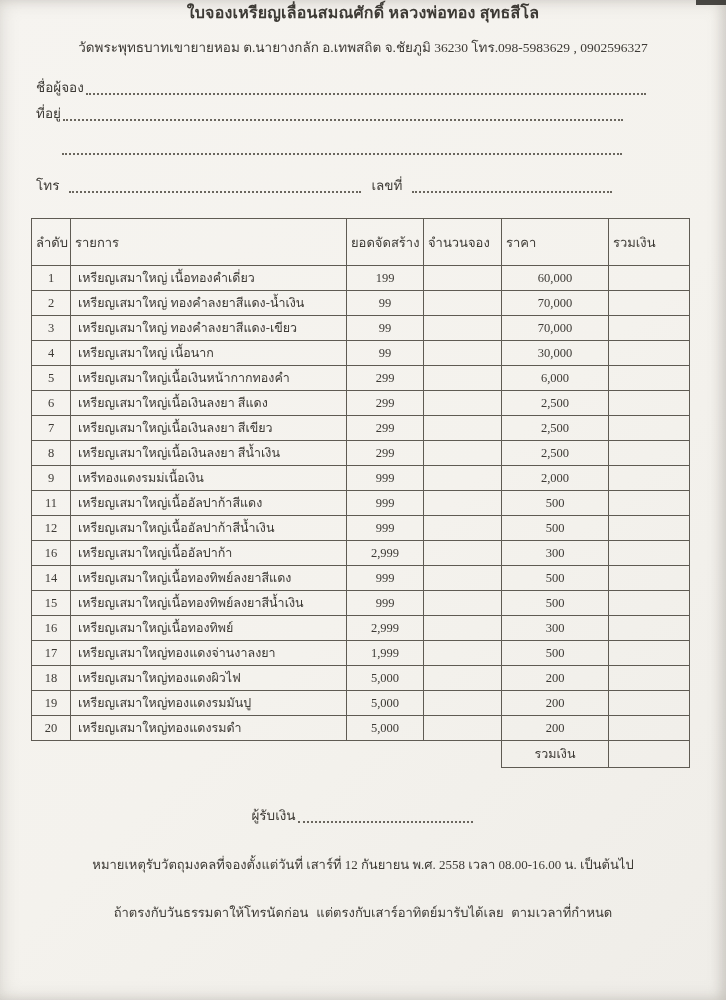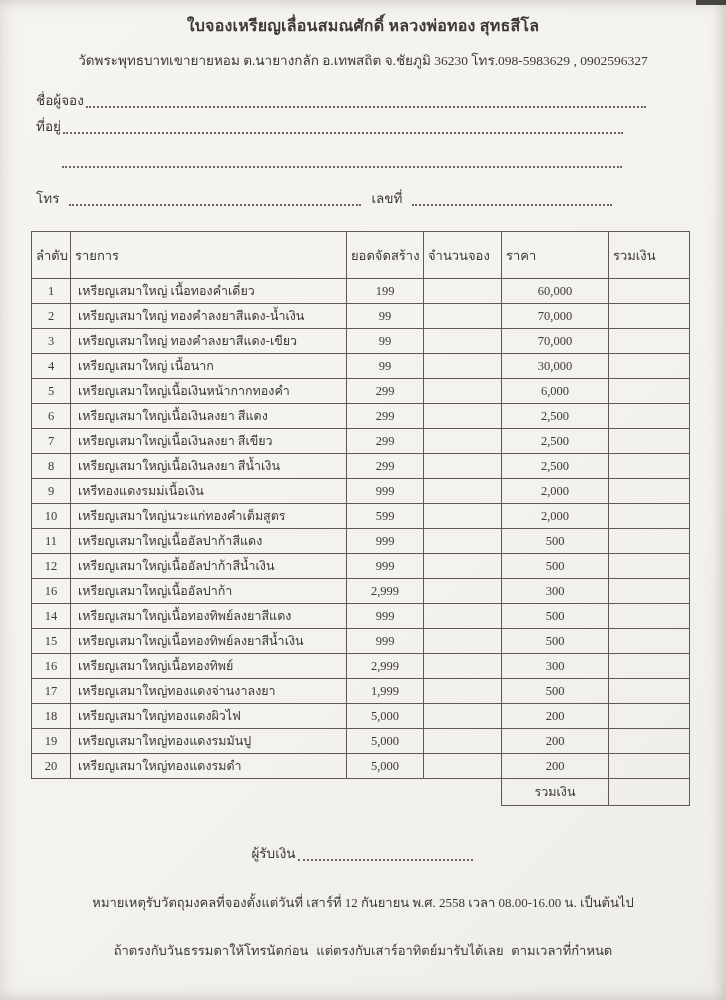--- a/index.html
+++ b/index.html
@@ -20,21 +20,21 @@
     width:726px;height:1000px;
     background:linear-gradient(135deg,#f6f4f0 0%,var(--paper) 55%,#efede8 100%);
     box-shadow:inset 0 0 18px rgba(120,115,105,.25), inset -6px 0 10px rgba(120,115,105,.15);
     overflow:hidden;
   }
   .scan-corner{
     position:absolute;top:0;right:0;width:30px;height:5px;
     background:#2b2a27;opacity:.85;
   }
   .title{
-    padding-top:13px;text-align:center;
+    text-align:center;
     font-size:16px;font-weight:bold;letter-spacing:.2px;
   }
   .temple-line{
     margin-top:11px;text-align:center;font-size:13.5px;
   }
   .form-area{
     margin:14px 36px 0 36px;font-size:13.5px;
   }
   .form-line{
     display:flex;align-items:flex-end;height:26px;
@@ -210,28 +210,20 @@
 
     <tr>
       <td class="num">9</td>
       <td class="item">เหรีทองแดงรมม่เนื้อเงิน</td>
       <td class="num">999</td>
       <td class="num"></td>
       <td class="num">2,000</td>
       <td class="num"></td>
     </tr>
 
-    <tr>
-      <td class="num">10</td>
-      <td class="item">เหรียญเสมาใหญ่นวะแก่ทองคำเต็มสูตร</td>
-      <td class="num">599</td>
-      <td class="num"></td>
-      <td class="num">2,000</td>
-      <td class="num"></td>
-    </tr>
 
     <tr>
       <td class="num">11</td>
       <td class="item">เหรียญเสมาใหญ่เนื้ออัลปาก้าสีแดง</td>
       <td class="num">999</td>
       <td class="num"></td>
       <td class="num">500</td>
       <td class="num"></td>
     </tr>
 

